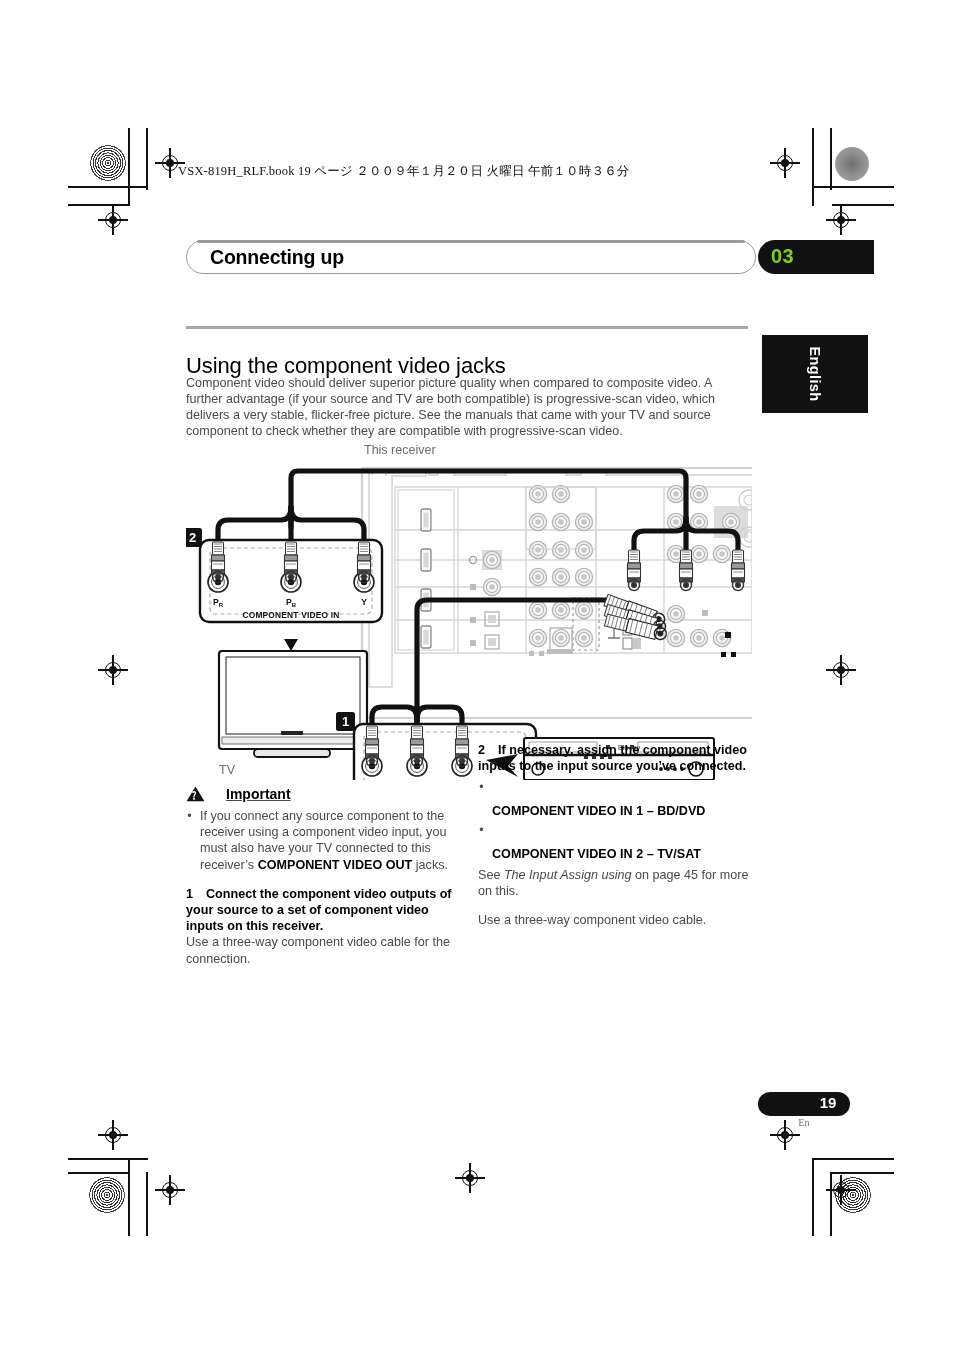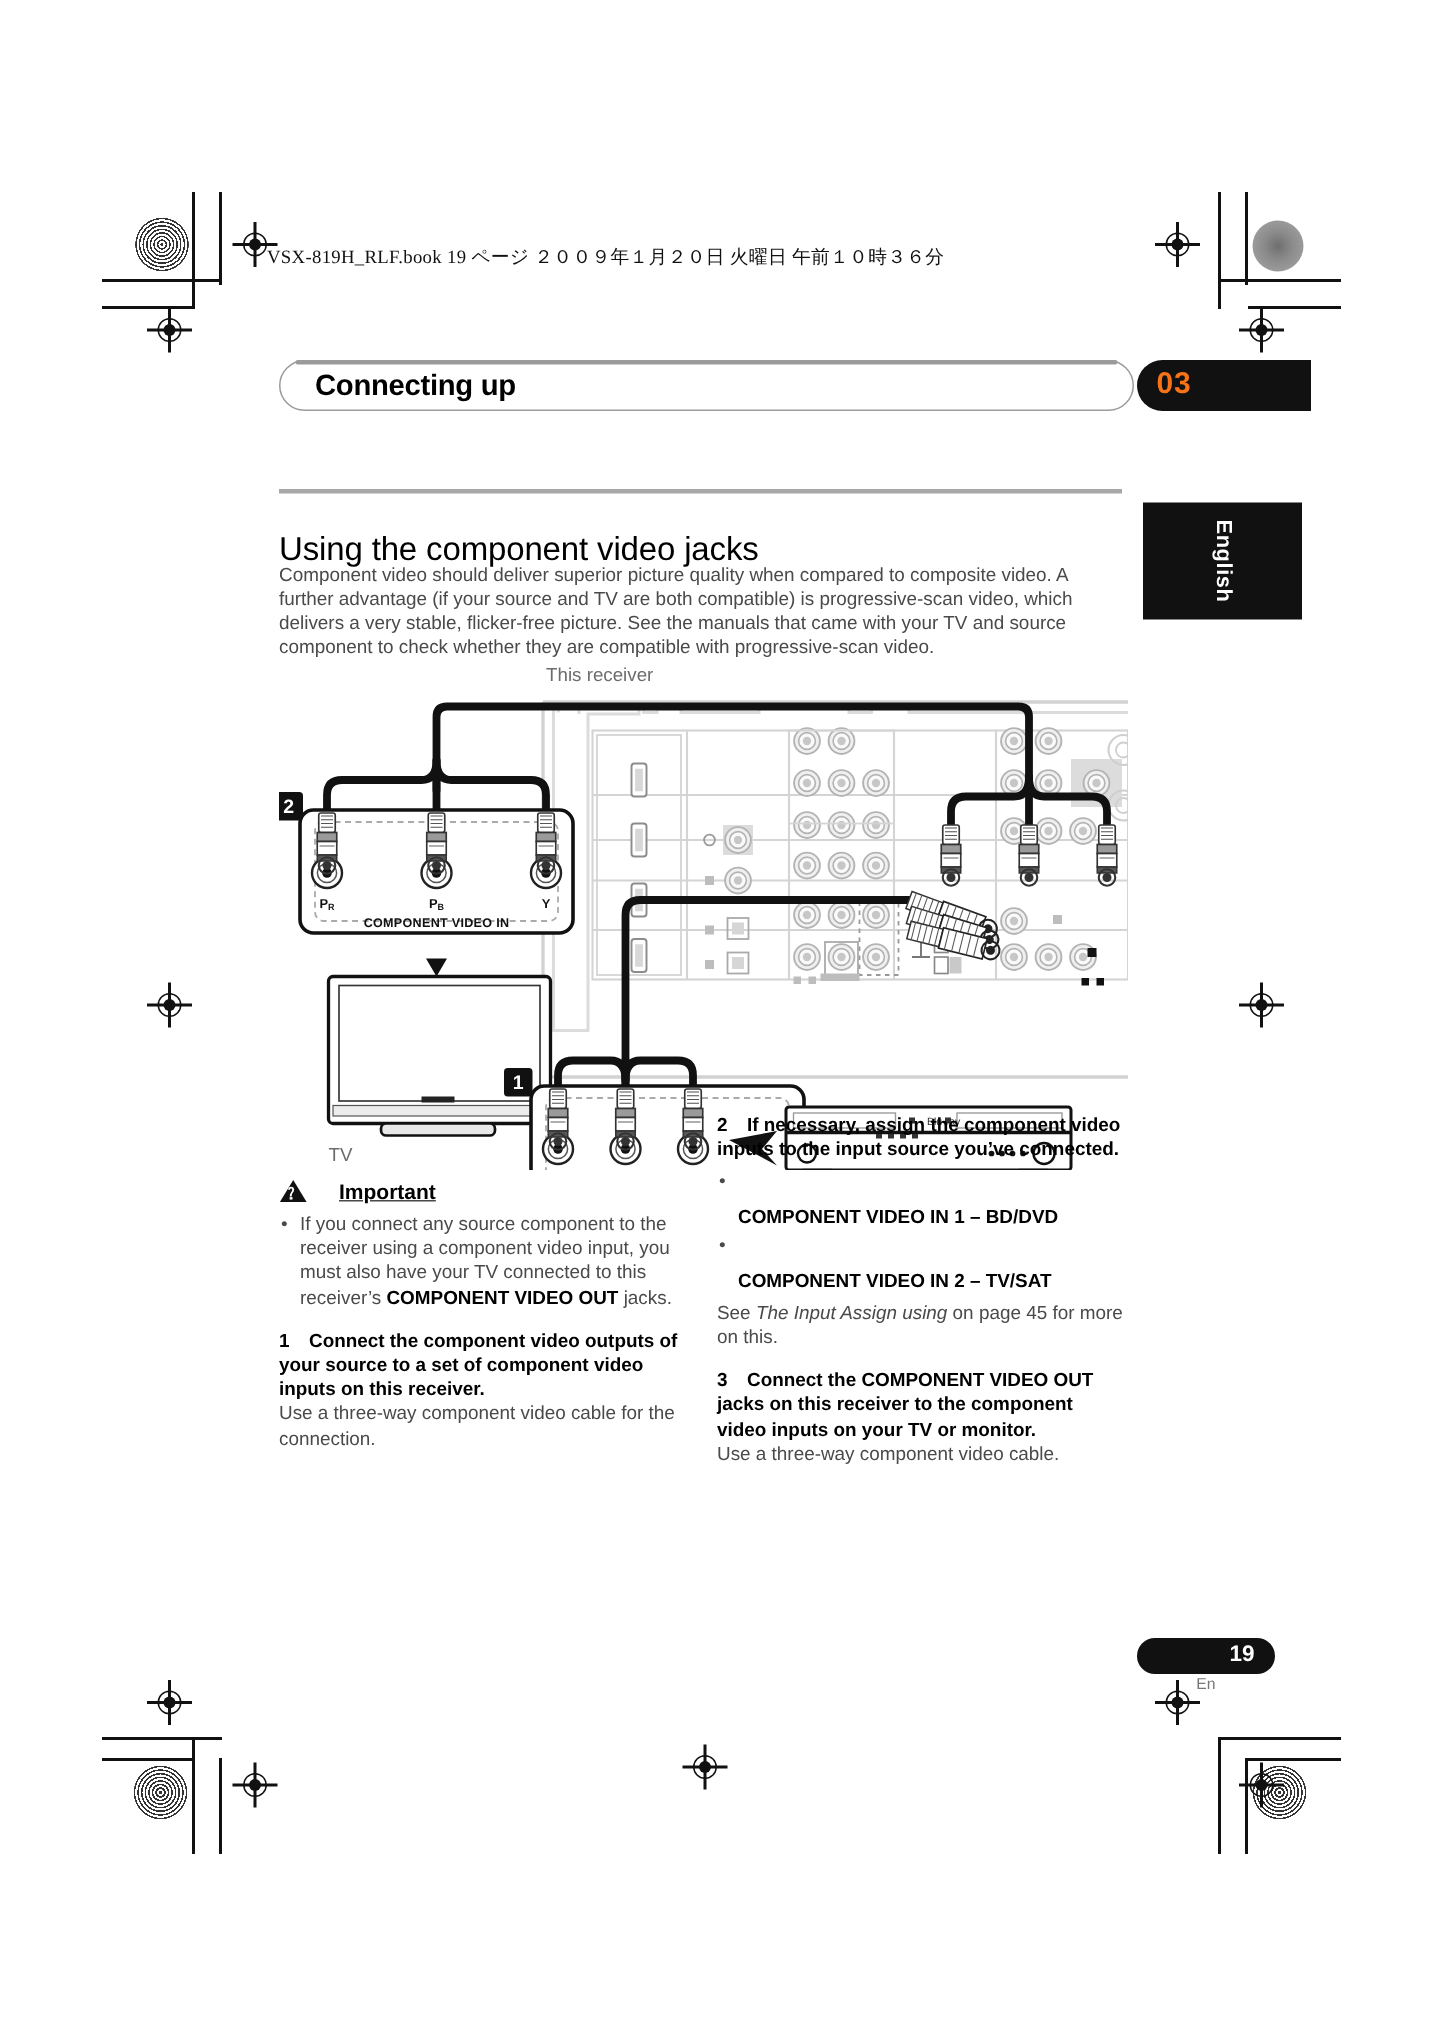--- a/index.html
+++ b/index.html
@@ -63,21 +63,21 @@
   }
   .runhead-title {
     position: absolute; left: 24px; top: 6px;
     font-size: 19.5px; font-weight: bold; letter-spacing: -0.2px;
     color: #000;
   }
   .chapter-badge {
     position: absolute; left: 758px; top: 240px;
     width: 116px; height: 34px;
     background: #111; border-radius: 17px 0 0 17px;
-    color: #f97316;
+    color: #84cc16;
   }
   .chapter-badge span {
     position: absolute; left: 13px; top: 5px;
     font-size: 20px; font-weight: bold; letter-spacing: .5px;
   }
 
   
   .lang-tab {
     position: absolute; left: 762px; top: 335px;
     width: 106px; height: 78px;
@@ -153,21 +153,21 @@
     width: 92px; height: 24px;
     background: #111; border-radius: 12px;
   }
   .pagenum span {
     position: absolute; left: 0; right: 0; top: 2px;
     text-align: center; color: #fff;
     font-size: 15px; font-weight: bold; padding-left: 48px;
   }
   .pagenum-sub {
     position: absolute; left: 758px; top: 1117px; width: 92px;
-    text-align: center; font-size: 10.5px; color: #777;
+    text-align: center; font-size: 10.5px; color: #777; font-family: Liberation Serif, serif;
   }
 </style>
 </head>
 <body>
 
 <div>
   <div class="cropline" style="left:128px; top:128px; width:1.6px; height:78px;"></div>
   <div class="cropline" style="left:146px; top:128px; width:1.6px; height:62px;"></div>
   <div class="cropline" style="left:68px;  top:186px; width:80px;  height:1.6px;"></div>
   <div class="cropline" style="left:68px;  top:204px; width:62px;  height:1.6px;"></div>
@@ -603,23 +603,20 @@
       <div class="bullet-row">
         <span class="dot">•</span>
         <span class="txt">COMPONENT VIDEO IN 2 – TV/SAT</span>
       </div>
     </div>
 
     <div class="step-body"><span>See </span><span class="ital">The Input Assign using</span><span> on page 45 for more on this.</span></div>
   </div>
 
   <div class="step">
-    <div class="step-head">
-      <span class="num">3</span><span>Connect the COMPONENT VIDEO OUT jacks on this receiver to the component video inputs on your TV or monitor.</span>
-    </div>
     <div class="step-body">Use a three-way component video cable.</div>
   </div>
 </div>
 
 <div class="pagenum">
   <span>19</span>
 </div>
 <div class="pagenum-sub">En</div>
 
 </body></html>

